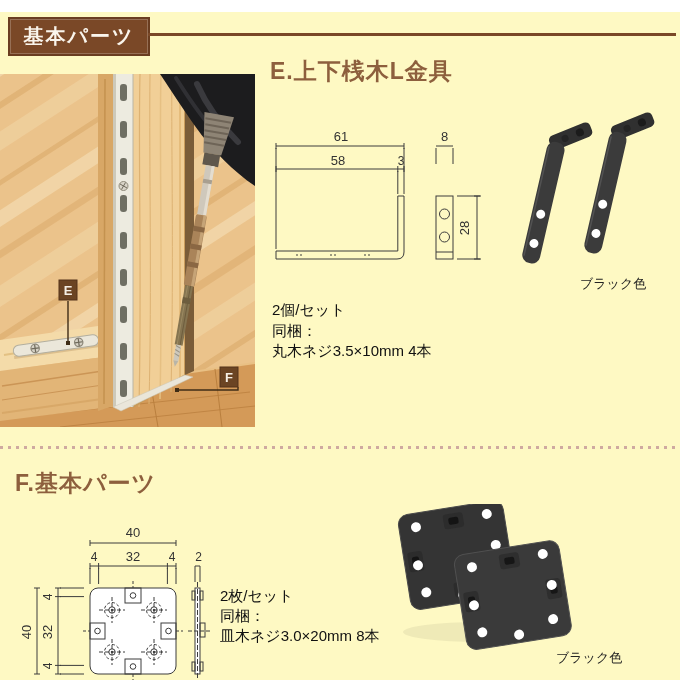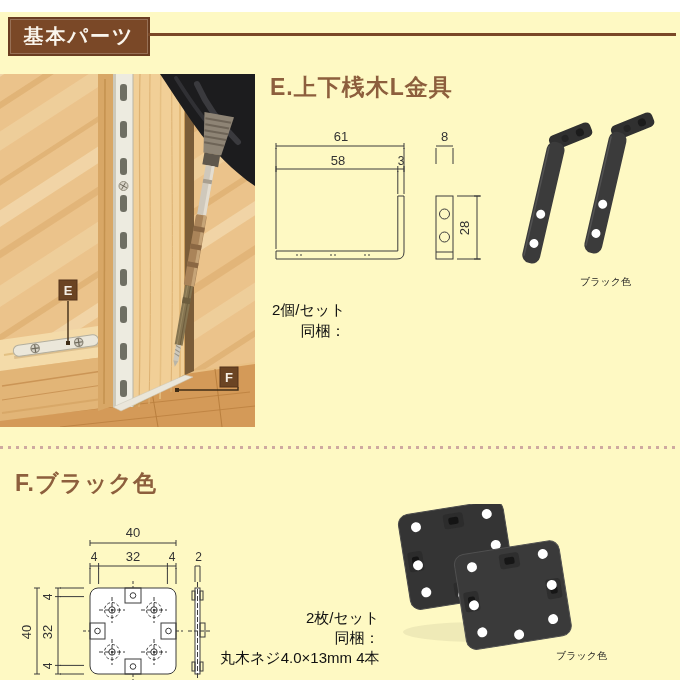--- a/index.html
+++ b/index.html
@@ -7,40 +7,40 @@
         font-family:"Liberation Sans","DejaVu Sans",sans-serif;color:#1a1a1a;margin-top:12px;}
   .abs{position:absolute;}
   
   #hdr-box{left:8px;top:5px;width:138px;height:35px;background:#7a4827;border:2px solid #6a3d20;
            box-shadow:inset 0 0 0 1px rgba(255,255,255,.22);display:flex;align-items:center;justify-content:center;}
   #hdr-box span{color:#faf5ec;font-size:20px;font-weight:bold;letter-spacing:2px;}
   #hdr-line{left:148px;top:21px;width:528px;height:3px;background:#7a4827;}
   
   .sec-title{font-size:23px;font-weight:bold;color:#8d5f3d;letter-spacing:1px;white-space:nowrap;}
   
-  .spec{font-size:15px;line-height:20.6px;color:#111;white-space:nowrap;text-align:right;}
-  .color-label{font-size:10px;color:#222;white-space:nowrap;}
+  .spec{font-size:15px;line-height:20.6px;color:#111;white-space:nowrap;}
+  .color-label{font-size:13px;color:#222;white-space:nowrap;}
   
   #divider{left:0;top:434px;width:680px;height:3px;
            background:repeating-linear-gradient(90deg,#cfaaa0 0 3px,transparent 3px 8px);}
   svg text{font-family:"Liberation Sans","DejaVu Sans",sans-serif;}
   .dim{fill:#333;font-size:13px;}
   .dims{fill:#333;font-size:12px;}
 </style>
 </head>
 <body>
 
 <div id="page">
 
   <div class="abs" id="hdr-box">
     <span>基本パーツ</span>
   </div>
   <div class="abs" id="hdr-line"></div>
 
-  <div class="abs sec-title" style="left:270px;top:60px;">E.上下桟木L金具</div>
+  <div class="abs sec-title" style="left:270px;top:44px;">E.上下桟木L金具</div>
 
   <svg class="abs" style="left:0;top:62px;" width="255" height="353" viewBox="0 0 255 353">
     <rect width="255" height="353" fill="#ebc38b"></rect>
     <g transform="rotate(-33 120 180)" opacity="0.55">
       <line x1="-100" y1="-40" x2="360" y2="-40" stroke="#f6e3bd" stroke-width="12"></line>
       <line x1="-100" y1="-10" x2="360" y2="-10" stroke="#d9a868" stroke-width="6"></line>
       <line x1="-100" y1="20" x2="360" y2="20" stroke="#f2d7a8" stroke-width="16"></line>
       <line x1="-100" y1="55" x2="360" y2="55" stroke="#d9a868" stroke-width="5"></line>
       <line x1="-100" y1="85" x2="360" y2="85" stroke="#f6e3bd" stroke-width="14"></line>
       <line x1="-100" y1="115" x2="360" y2="115" stroke="#dcab6c" stroke-width="7"></line>
@@ -233,25 +233,26 @@
       <line x1="-7" y1="0" x2="-7" y2="112" stroke="#585858" stroke-width="1.5" opacity="0.8"></line>
       <circle cx="0" cy="68" r="4.5" fill="#ffffff"></circle>
       <circle cx="0" cy="98" r="4.5" fill="#ffffff"></circle>
     </g>
   </svg>
   <div class="abs color-label" style="left:580px;top:263px;">ブラック色</div>
 
   <div class="abs spec" style="left:272px;top:288px;">
     <div>2個/セット</div>
     <div>同梱：</div>
+    <div>丸木ネジ3.5×10mm 4本</div>
   </div>
 
   <div class="abs" id="divider"></div>
 
-  <div class="abs sec-title" style="left:15px;top:456px;">F.ブラック色</div>
+  <div class="abs sec-title" style="left:15px;top:456px;">F.基本パーツ</div>
 
   <svg class="abs" style="left:20px;top:512px;" width="205" height="165" viewBox="0 0 205 165">
     <g stroke="#3c3c3c" stroke-width="1" fill="none">
       <text x="113" y="13" class="dim" text-anchor="middle" stroke="none" fill="#333">40</text>
       <line x1="70" y1="19" x2="156" y2="19"></line>
       <line x1="70" y1="16" x2="70" y2="22"></line>
         <line x1="156" y1="16" x2="156" y2="22"></line>
       <text x="74" y="37" class="dims" text-anchor="middle" stroke="none" fill="#333">4</text>
       <text x="113" y="37" class="dim" text-anchor="middle" stroke="none" fill="#333">32</text>
       <text x="152" y="37" class="dims" text-anchor="middle" stroke="none" fill="#333">4</text>
@@ -331,24 +332,24 @@
       <rect x="180" y="67" width="3" height="9"></rect>
         <rect x="172" y="67" width="3" height="9"></rect>
       <rect x="180" y="99" width="5" height="14"></rect>
       <rect x="180" y="138" width="3" height="9"></rect>
         <rect x="172" y="138" width="3" height="9"></rect>
       <line x1="177.5" y1="58" x2="177.5" y2="157" stroke-dasharray="5,2"></line>
       <line x1="168" y1="107" x2="190" y2="107" stroke-dasharray="4,2"></line>
     </g>
   </svg>
 
-  <div class="abs spec" style="left:220px;top:596px;line-height:20px;">
+  <div class="abs spec" style="left:220px;top:574px;line-height:20px;">
     <div>2枚/セット</div>
     <div>同梱：</div>
-    <div>丸木ネジ4.0×13mm 4本</div>
+    <div>皿木ネジ3.0×20mm 8本</div>
   </div>
 
   <svg class="abs" style="left:383px;top:492px;" width="190" height="150" viewBox="0 0 190 150">
     <ellipse cx="95" cy="128" rx="75" ry="10" fill="#000" opacity="0.06"></ellipse>
     <g transform="translate(14,12) rotate(-9)">
       <rect width="106" height="96" rx="10" fill="#343434" stroke="#4a4a4a"></rect>
       <g transform="translate(45,6)">
           <rect width="20" height="15" rx="3" fill="#2c2c2c"></rect>
           <rect x="5" y="4" width="10" height="7" rx="2" fill="#141414"></rect>
         </g>

